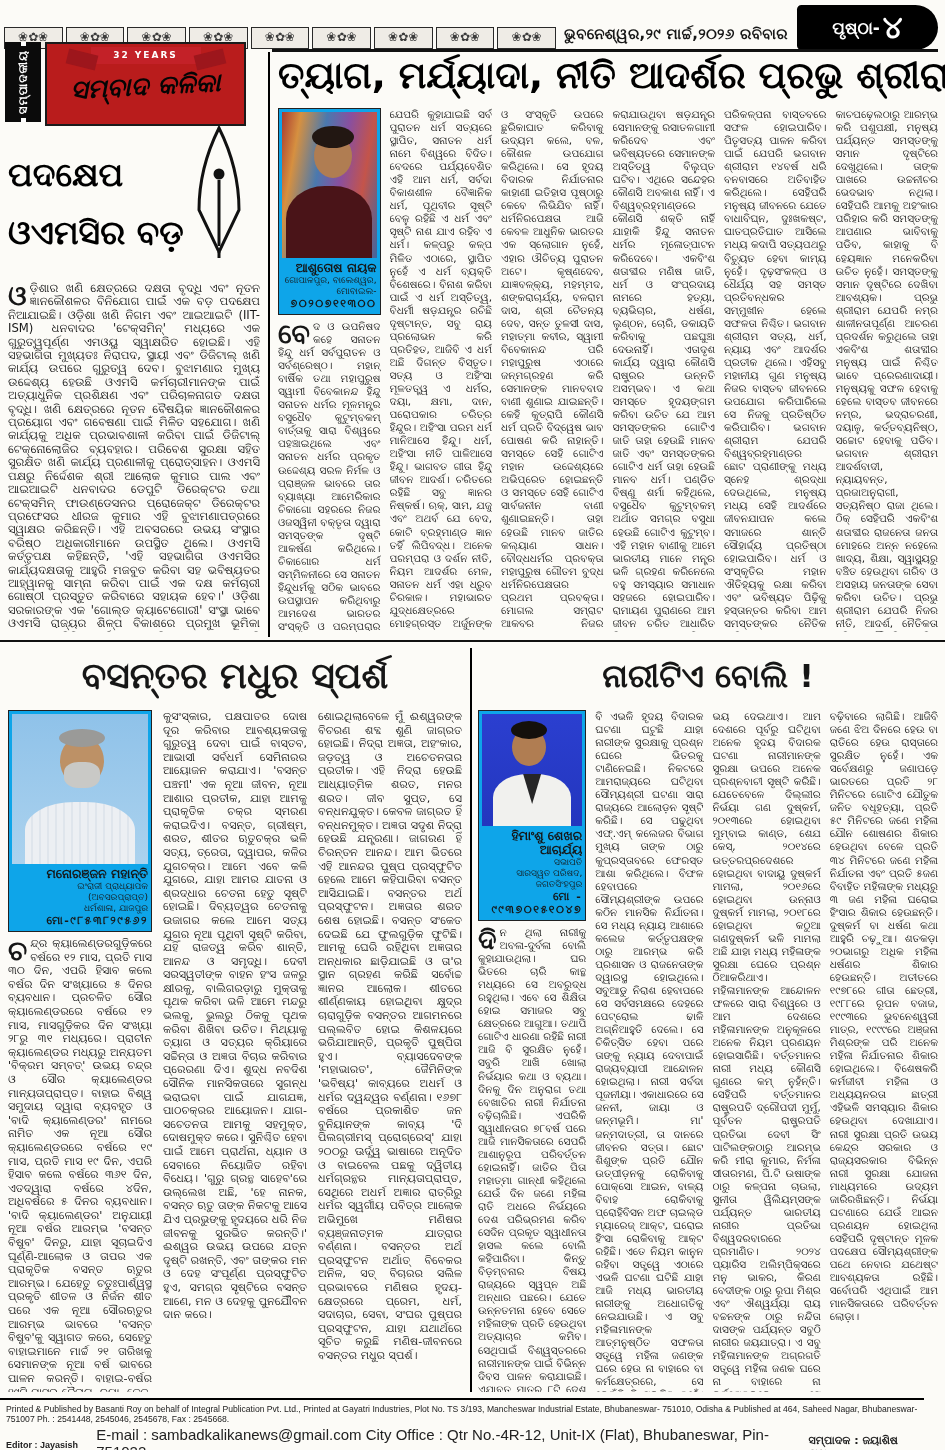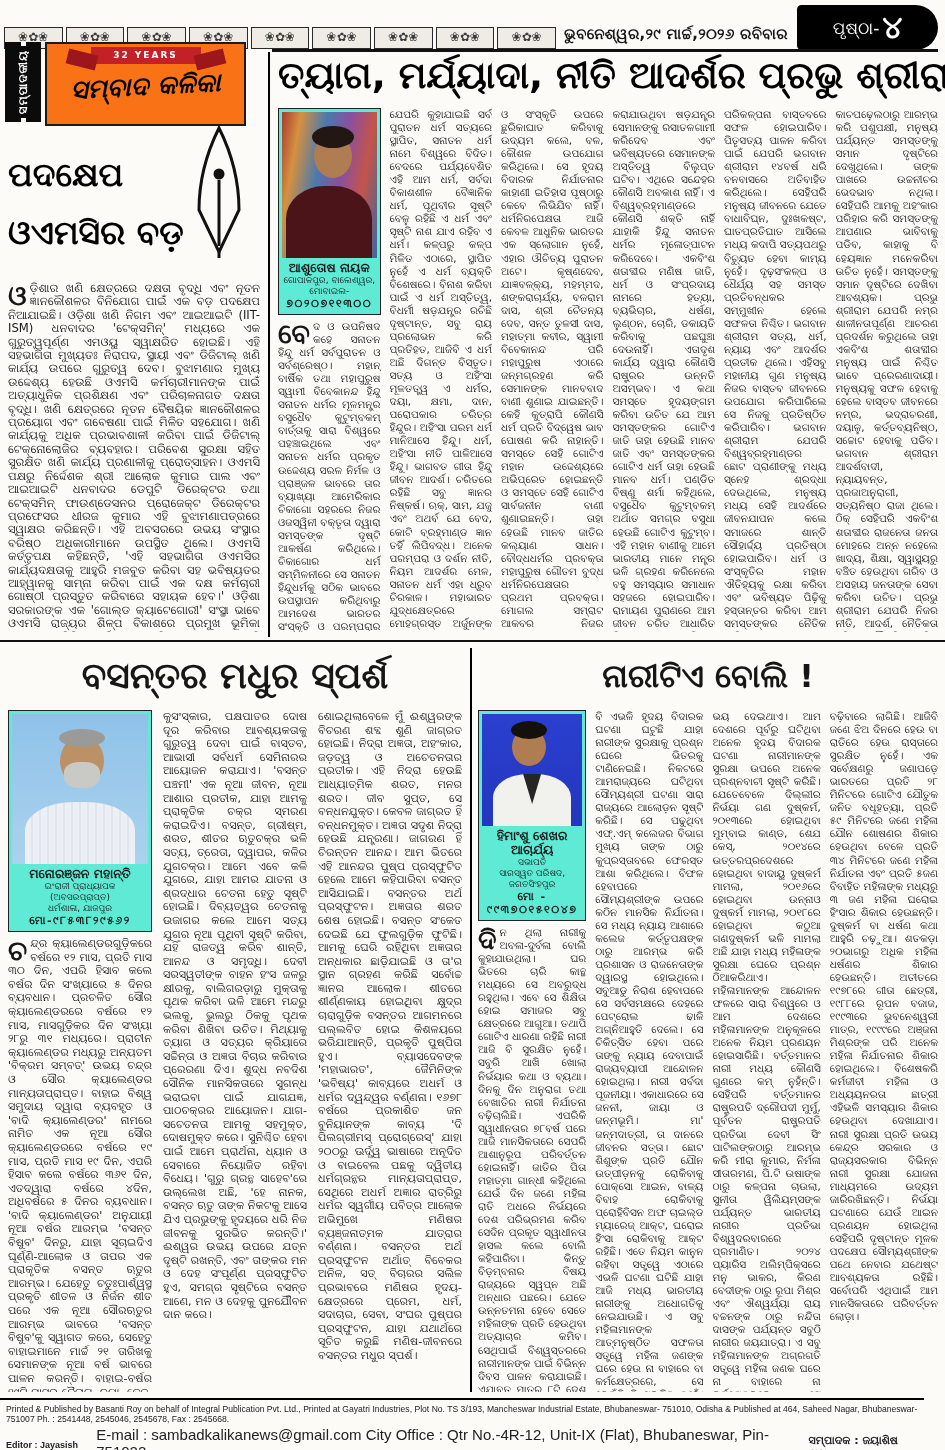--- a/index.html
+++ b/index.html
@@ -7,30 +7,30 @@
         font-family:"DejaVu Sans",sans-serif;color:#161616;overflow:hidden;}
   
   .flower-strip{position:absolute;left:4px;top:27px;width:552px;height:22px;display:flex;gap:3px;}
   .flower-cell{flex:1;border:1.5px solid #2a2a2a;background:#efece6;color:#3c3c3c;
                font-size:12px;line-height:19px;text-align:center;overflow:hidden;white-space:nowrap;}
   .date-line{position:absolute;left:560px;top:25px;width:232px;text-align:center;
              font-weight:bold;font-size:15px;letter-spacing:.3px;}
   .page-badge{position:absolute;left:797px;top:5px;width:141px;height:45px;background:#000;
               border-radius:8px 40px 40px 8px;color:#fff;display:flex;align-items:center;
               justify-content:center;gap:3px;}
-  .page-badge .lbl{font-size:17px;font-weight:normal;}
+  .page-badge .lbl{font-size:17px;font-weight:bold;}
   .page-badge .num{font-size:31px;font-weight:bold;line-height:45px;}
   .header-rule{position:absolute;left:272px;top:49px;width:666px;height:2.5px;background:#111;}
   
   .section-strip{position:absolute;left:5px;top:42px;width:36px;height:80px;background:#0b0b0b;
                  display:flex;flex-direction:column;align-items:center;justify-content:center;gap:4px;}
   .section-strip .sq{width:5px;height:5px;background:#fff;}
   .section-strip .vtxt{writing-mode:vertical-rl;transform:rotate(180deg);color:#fff;
                        font-size:12px;font-weight:bold;letter-spacing:1px;white-space:nowrap;}
-  .masthead-box{position:absolute;left:45px;top:42px;width:197px;height:80px;background:#f97316;
+  .masthead-box{position:absolute;left:45px;top:42px;width:197px;height:80px;background:#b91c1c;
                 border:2px solid #1b1b1b;text-align:center;}
   .ribbon{position:absolute;left:50%;transform:translateX(-50%);top:3px;width:110px;height:17px;
           background:#c32128;color:#fff;font-size:9px;font-weight:bold;letter-spacing:2px;
           line-height:17px;white-space:nowrap;}
   .ribbon::before,.ribbon::after{content:"";position:absolute;top:5px;width:30px;height:15px;
           background:#9d161c;z-index:-1;}
   .ribbon::before{left:-24px;transform:rotate(14deg);}
   .ribbon::after{right:-24px;transform:rotate(-14deg);}
   .logo-text{margin-top:27px;font-family:"DejaVu Serif",serif;font-style:italic;font-weight:bold;
              font-size:26px;transform:rotate(-3deg);color:#050505;}
@@ -40,22 +40,22 @@
   .editorial-body{position:absolute;left:8px;top:282px;width:252px;height:350px;
                   font-size:11.6px;line-height:13.4px;text-align:justify;overflow:hidden;}
   .dropcap{float:left;font-size:27px;line-height:25px;font-weight:bold;padding:1px 3px 0 0;}
   .v-rule-1{position:absolute;left:268px;top:52px;width:2px;height:585px;background:#000;}
   
   .main-headline{position:absolute;left:278px;top:50px;width:660px;text-align:center;
                  font-size:37px;font-weight:800;line-height:52px;color:#000;white-space:nowrap;}
   .main-body{position:absolute;left:278px;top:108px;width:660px;height:524px;display:grid;
              grid-template-columns:repeat(6,1fr);column-gap:9px;}
   .body-col{font-size:10.5px;line-height:13.05px;text-align:justify;overflow:hidden;}
-  .photo-box{border:1.5px solid #222;background:#5eead4;padding:3px 3px 4px;margin-bottom:5px;
-             text-align:center;}
+  .photo-box{border:1.5px solid #222;background:#0ea5e9;padding:3px 3px 4px;margin-bottom:5px;
+             text-align:right;}
   .byline-name{font-size:12.5px;font-weight:bold;margin-top:3px;line-height:14px;}
   .byline-line{font-size:9px;line-height:11px;}
   .byline-phone{font-size:11px;font-weight:bold;letter-spacing:1.5px;line-height:13px;}
   
   .photo{position:relative;width:100%;overflow:hidden;}
   .photo .p-head{position:absolute;border-radius:50%;}
   .photo .p-torso{position:absolute;bottom:0;left:50%;transform:translateX(-50%);
                   border-radius:45% 45% 0 0;}
   .photo-main{height:146px;background:linear-gradient(100deg,#a93a30 0%,#d69040 16%,#4a79ae 38%,
               #8a4f9e 58%,#c4544a 78%,#3f67a0 100%);}

